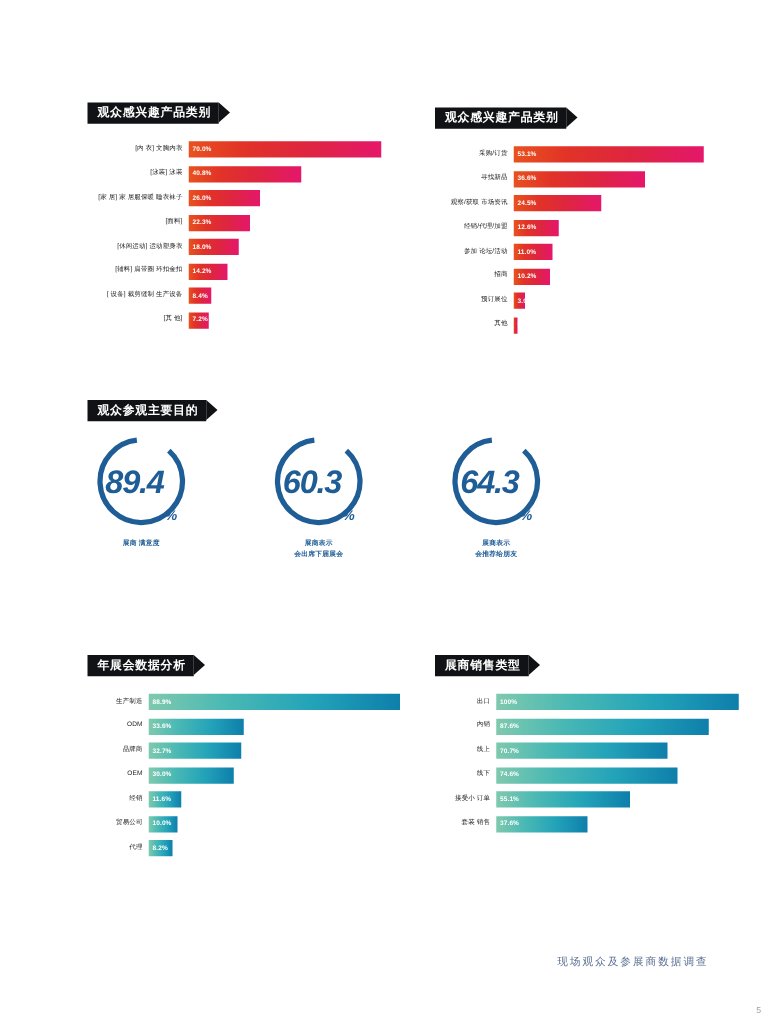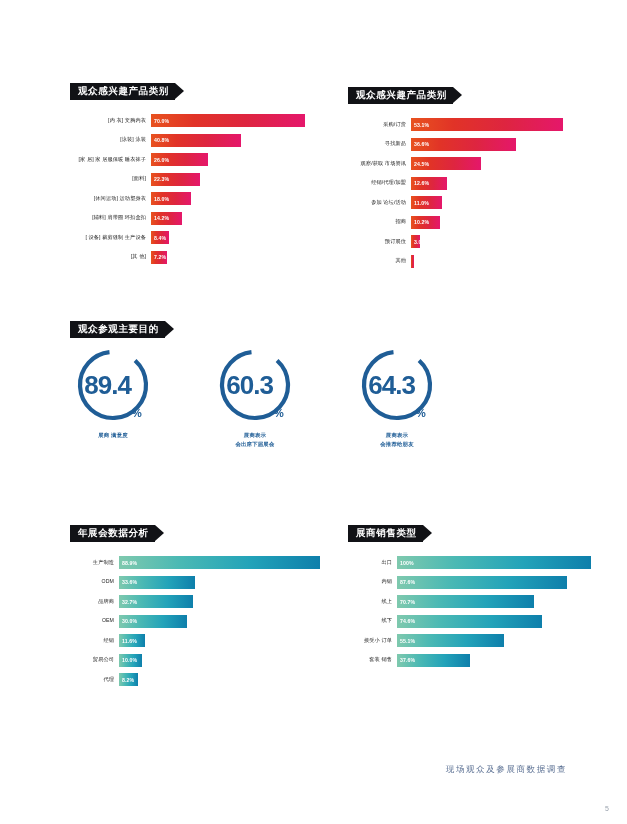--- a/index.html
+++ b/index.html
@@ -84,21 +84,21 @@
   .metrics{
     position:absolute;
     display:flex;
     gap:56px;
   }
   .metric{
     width:86px;
     display:flex;flex-direction:column;align-items:center;
   }
   .ring{
-    width:74px;height:74px;position:relative;
+    width:74px;height:74px;position:relative;font-style:italic;
   }
   .ring svg{display:block;}
   .ringtext{
     position:absolute;inset:0;
     display:flex;align-items:center;justify-content:center;
     color:#1f5d96;
   }
   .ringnum{
     font-size:26px;
     font-weight:bold;

